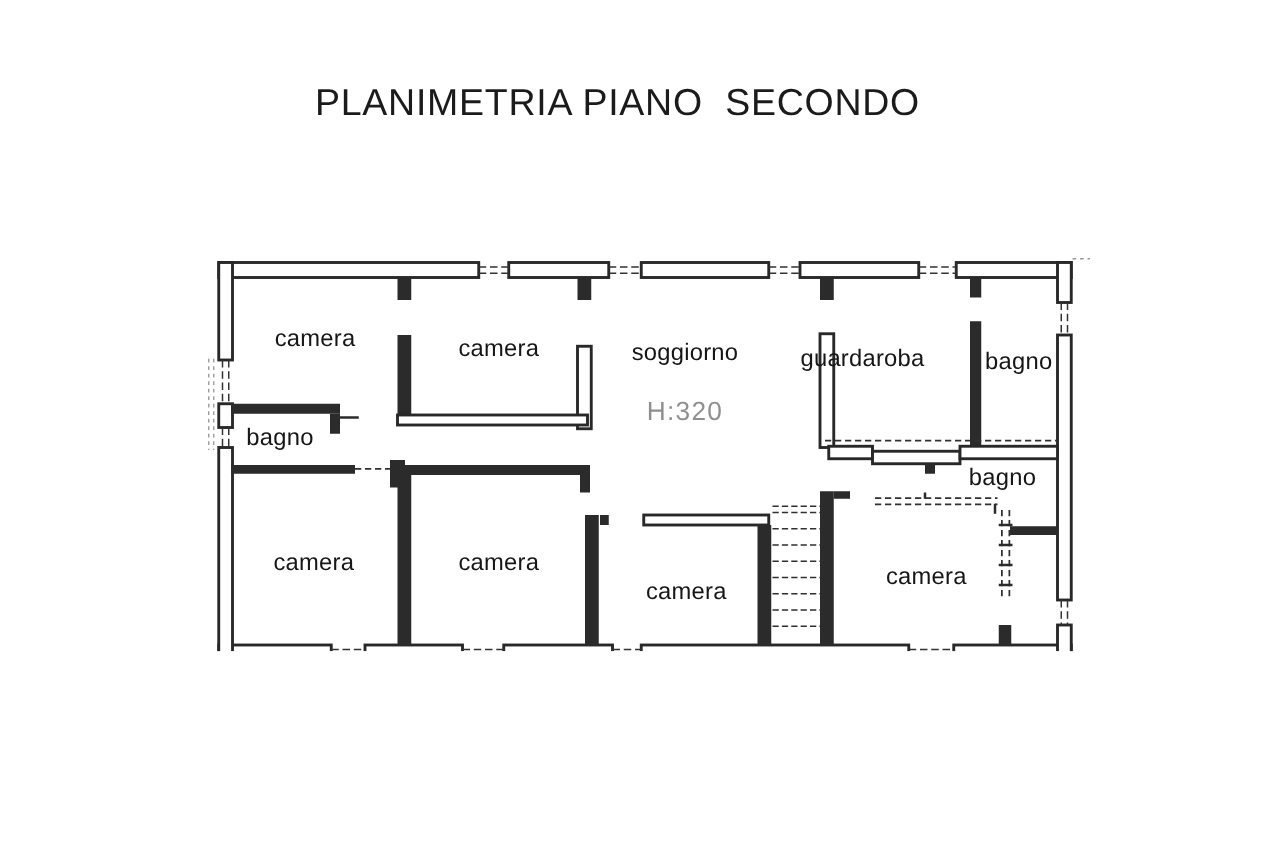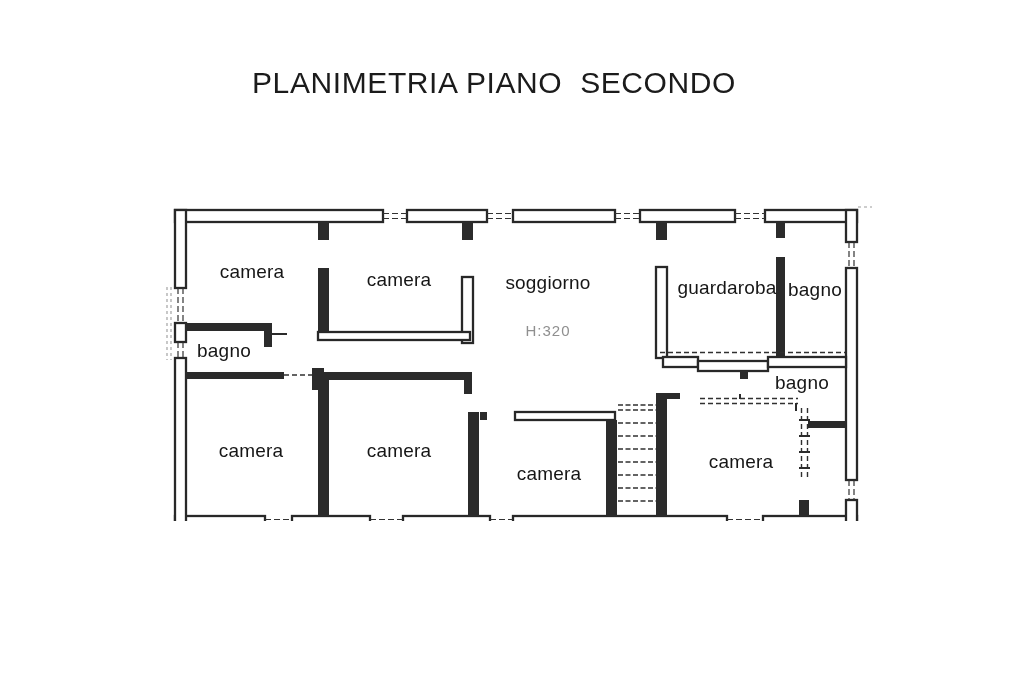--- a/index.html
+++ b/index.html
@@ -12,21 +12,21 @@
     font-size:30px;letter-spacing:.6px;color:#1b1b1b;white-space:pre;
     font-weight:400;
   }
   .plan-svg{position:absolute;left:0;top:0;}
   .room-label{
     position:absolute;transform:translate(-50%,-50%);
     font-size:19px;color:#161616;white-space:nowrap;letter-spacing:.2px;
   }
   .h-annotation{
     position:absolute;transform:translate(-50%,-50%);
-    font-size:15px;color:#8f8f8f;letter-spacing:1px;white-space:nowrap;
+    font-size:21px;color:#8f8f8f;letter-spacing:1px;white-space:nowrap;
   }
   .compass-n{
     position:absolute;transform:translate(-50%,-50%);
     font-size:15px;font-weight:700;color:#2a2a2a;
   }
   
   .wh{fill:#ffffff;stroke:#282828;stroke-width:2.3;}
   .ws{fill:#2b2b2b;stroke:none;}
   .win{stroke:#333333;stroke-width:1.2;fill:none;stroke-dasharray:6 3;}
   .dash{stroke:#303030;stroke-width:1.4;fill:none;stroke-dasharray:5 3;}
@@ -175,21 +175,21 @@
     <g>
       <line class="faint" x1="167" y1="287" x2="167" y2="360"></line>
       <line class="faint" x1="171" y1="287" x2="171" y2="360"></line>
       <line class="faint" x1="858" y1="207" x2="872" y2="207"></line>
     </g>
   </svg>
 
   <div class="room-label" style="left:252px;top:272px">camera</div>
   <div class="room-label" style="left:399px;top:280px">camera</div>
   <div class="room-label" style="left:548px;top:283px">soggiorno</div>
-  <div class="room-label" style="left:727px;top:288px">guardaroba</div>
+  <div class="room-label" style="left:690px;top:288px">guardaroba</div>
   <div class="room-label" style="left:815px;top:290px">bagno</div>
   <div class="room-label" style="left:224px;top:351px">bagno</div>
   <div class="room-label" style="left:251px;top:451px">camera</div>
   <div class="room-label" style="left:399px;top:451px">camera</div>
   <div class="room-label" style="left:549px;top:474px">camera</div>
   <div class="room-label" style="left:802px;top:383px">bagno</div>
   <div class="room-label" style="left:741px;top:462px">camera</div>
 
   <div class="h-annotation" style="left:548px;top:330px">H:320</div>
 

